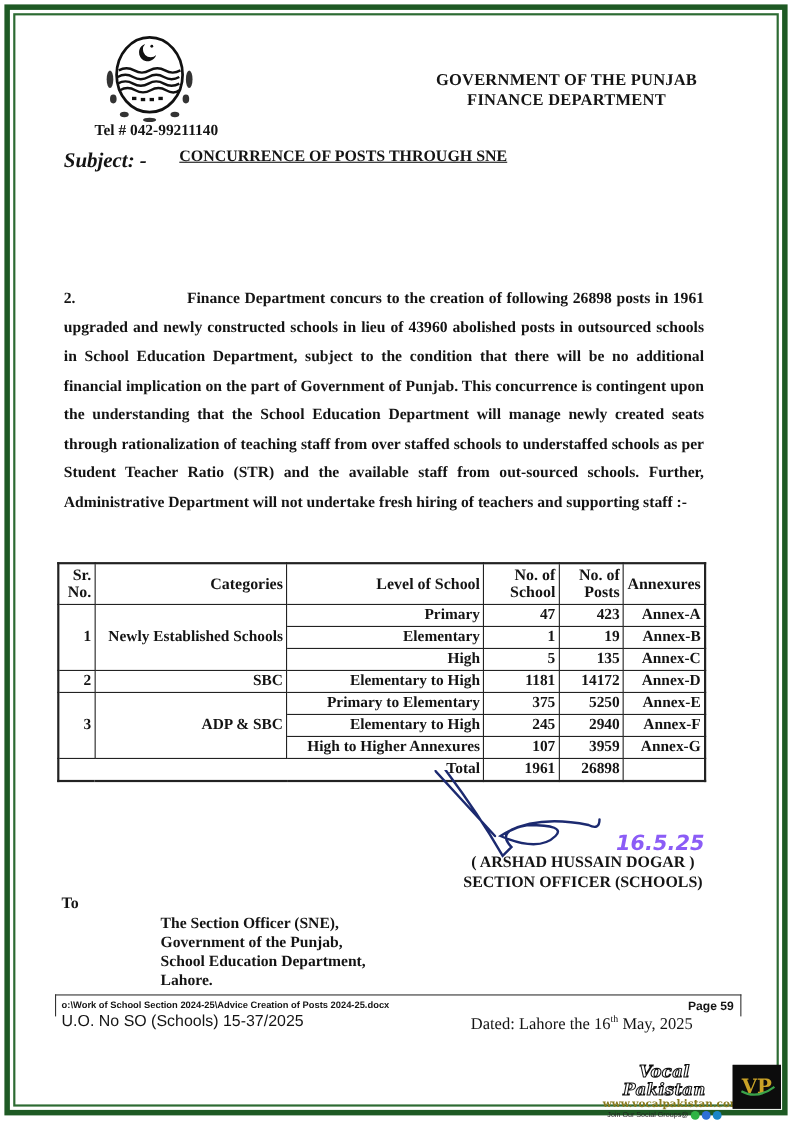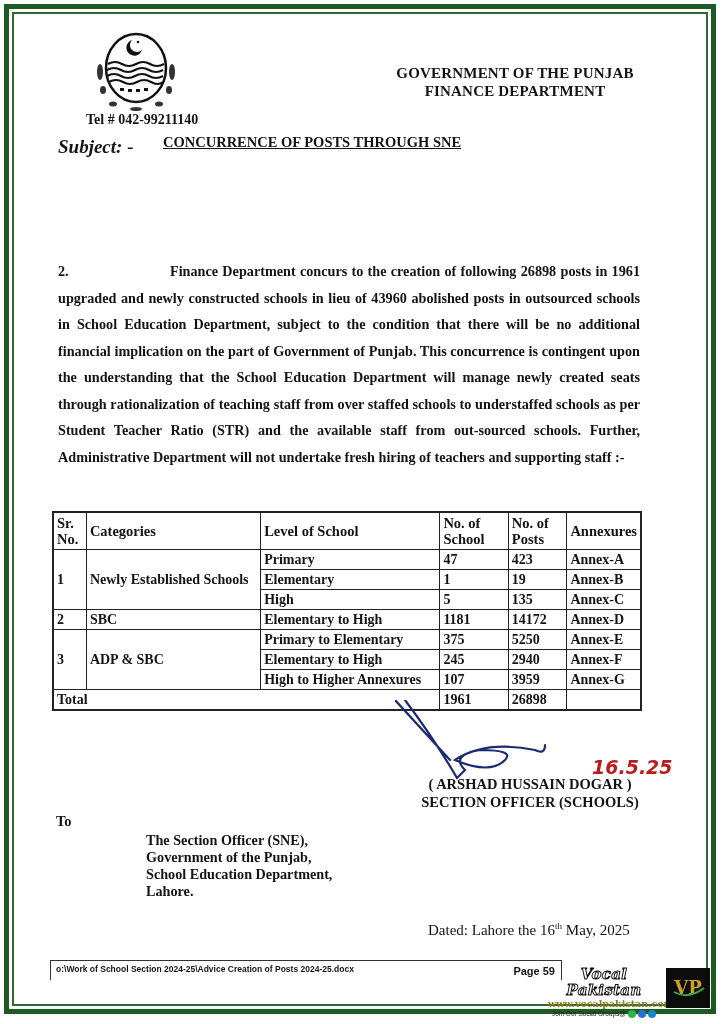--- a/index.html
+++ b/index.html
@@ -21,45 +21,45 @@
 
   .para { position: absolute; left: 58px; width: 582px; font-weight: bold; font-size: 14.2px;
           line-height: 26.5px; text-align: justify; }
   .para1 { top: 165px; }
   .para1 .indent { padding-left: 112px; }
   .para2 { top: 258px; }
   .para-num { display: inline-block; width: 112px; }
 
   table.posts { position: absolute; left: 52px; top: 511px; width: 590px;
                 border-collapse: collapse; font-weight: bold; font-size: 14px; }
-  table.posts td, table.posts th { border: 1.5px solid #222; text-align: left; padding: 0 3px;
+  table.posts td, table.posts th { border: 1.5px solid #222; text-align: right; padding: 0 3px;
                                    height: 19px; line-height: 17px; }
   table.posts th { font-size: 14.5px; height: 36px; line-height: 16px; }
   table.posts { border: 2.5px solid #222; }
   .col-sr { width: 26px; }
   .col-cat { width: 170px; }
   .col-level { width: 175px; }
   .col-nsch { width: 62px; }
   .col-npost { width: 52px; }
 
   .signature { position: absolute; left: 395px; top: 700px; width: 200px; height: 90px; }
   .sig-date { position: absolute; left: 560px; top: 756px; font-family: "DejaVu Sans", sans-serif;
-              font-style: italic; font-weight: bold; color: #b91c1c; font-size: 19px; margin-left: 32px; }
+              font-style: italic; font-weight: bold; color: #8b5cf6; font-size: 19px; }
   .officer { position: absolute; left: 405px; top: 775px; width: 250px; text-align: center;
              font-weight: bold; font-size: 14.5px; line-height: 18px; }
 
   .to-label { position: absolute; left: 56px; top: 813px; font-weight: bold; font-size: 14.5px; }
   .address { position: absolute; left: 146px; top: 832px; font-weight: bold; font-size: 14.2px; line-height: 17px; }
 
   .uo-no { position: absolute; left: 56px; top: 921px; font-family: "Liberation Sans", sans-serif;
            font-size: 14.5px; }
   .dated { position: absolute; left: 428px; top: 921px; font-family: "Liberation Serif", serif;
            font-size: 15px; }
   .dated sup { font-size: 9px; }
-  .footer-bar { position: absolute; left: 50px; top: 960px; width: 512px; height: 20px;
+  .footer-bar { position: absolute; left: 50px; top: 904px; width: 624px; height: 20px;
                 border-top: 1.5px solid #333; border-left: 1.5px solid #333; border-right: 1.5px solid #333;
                 box-sizing: border-box; }
   .footer-path { position: absolute; left: 5px; top: 3px; font-size: 8.5px; font-weight: bold;
                  font-family: "Liberation Sans", sans-serif; }
   .footer-page { position: absolute; right: 6px; top: 4px; font-size: 11px; font-weight: bold;
                  font-family: "Liberation Sans", sans-serif; }
 
   .wm { position: absolute; left: 548px; top: 966px; width: 112px; text-align: center; }
   .wm-brand { font-family: "DejaVu Serif", serif; font-style: italic; font-weight: bold; font-size: 15px;
               color: #fff; -webkit-text-stroke: 1px #111; letter-spacing: 0.3px; line-height: 16px; }
@@ -197,20 +197,21 @@
   </div>
 
   <div class="to-label">To</div>
   <div class="address">
     <div>The Section Officer (SNE),</div>
     <div>Government of the Punjab,</div>
     <div>School Education Department,</div>
     <div>Lahore.</div>
   </div>
 
+  <div class="uo-no">U.O. No SO (Schools) 15-37/2025</div>
   <div class="dated"><span>Dated: Lahore the 16</span><sup>th</sup><span> May, 2025</span></div>
 
   <div class="footer-bar">
     <span class="footer-path">o:\Work of School Section 2024-25\Advice Creation of Posts 2024-25.docx</span>
     <span class="footer-page">Page 59</span>
   </div>
 
   <div class="wm">
     <div class="wm-brand">Vocal Pakistan</div>
     <div class="wm-url">www.vocalpakistan.com</div>

